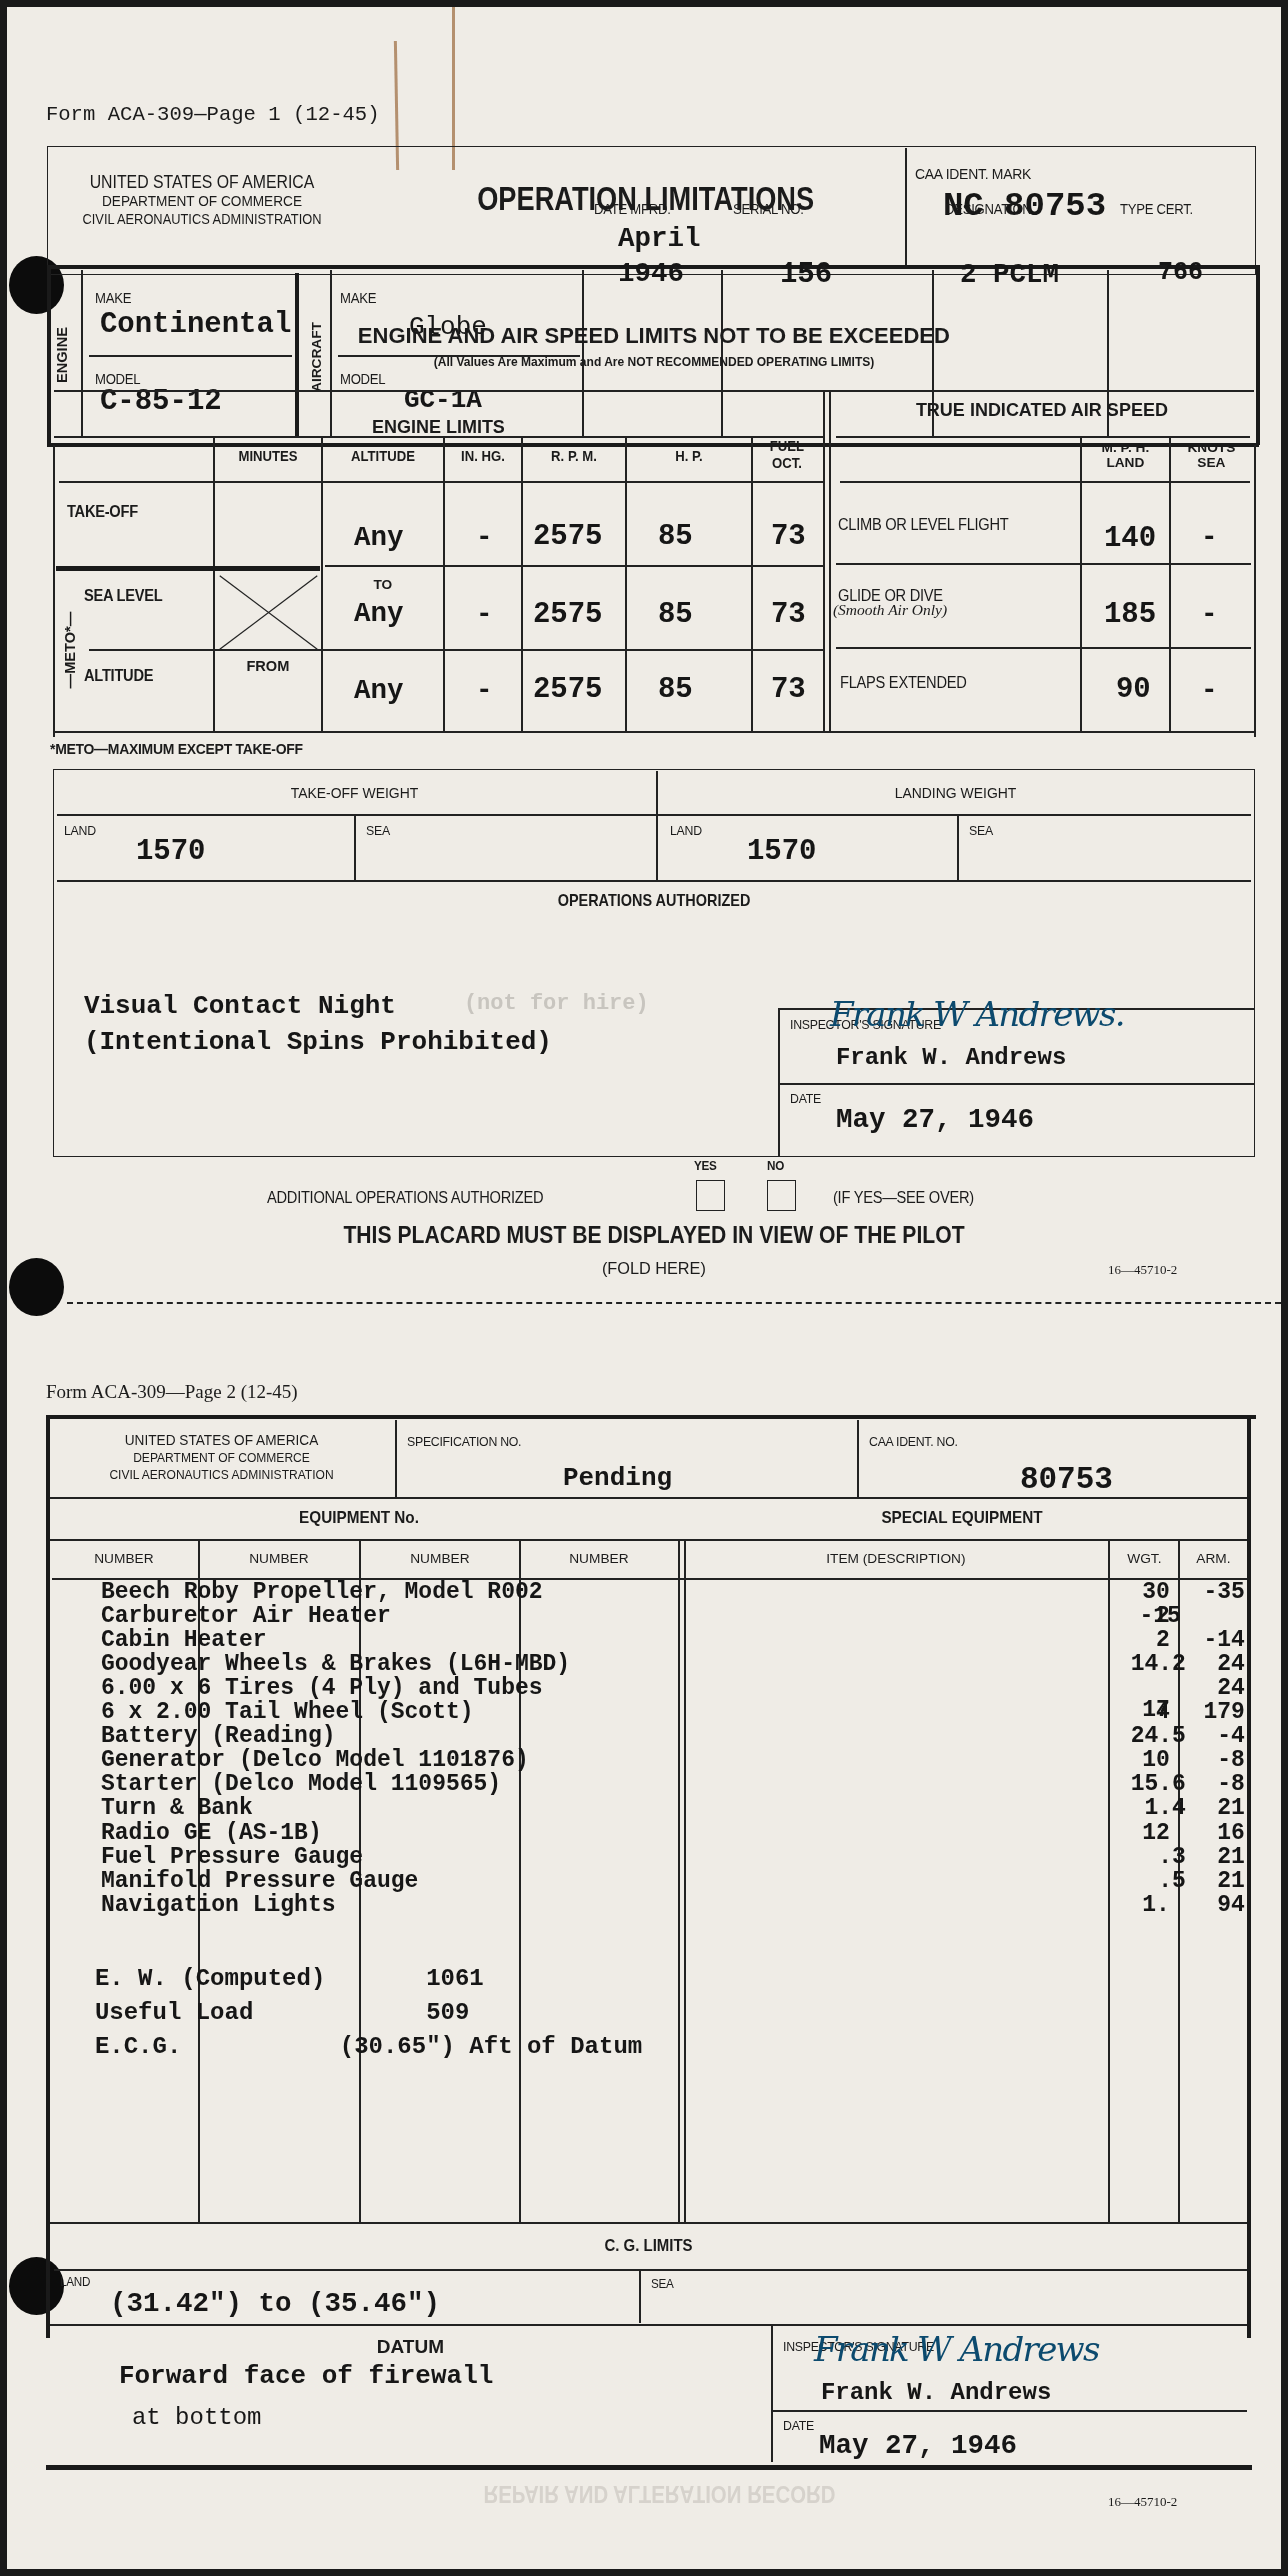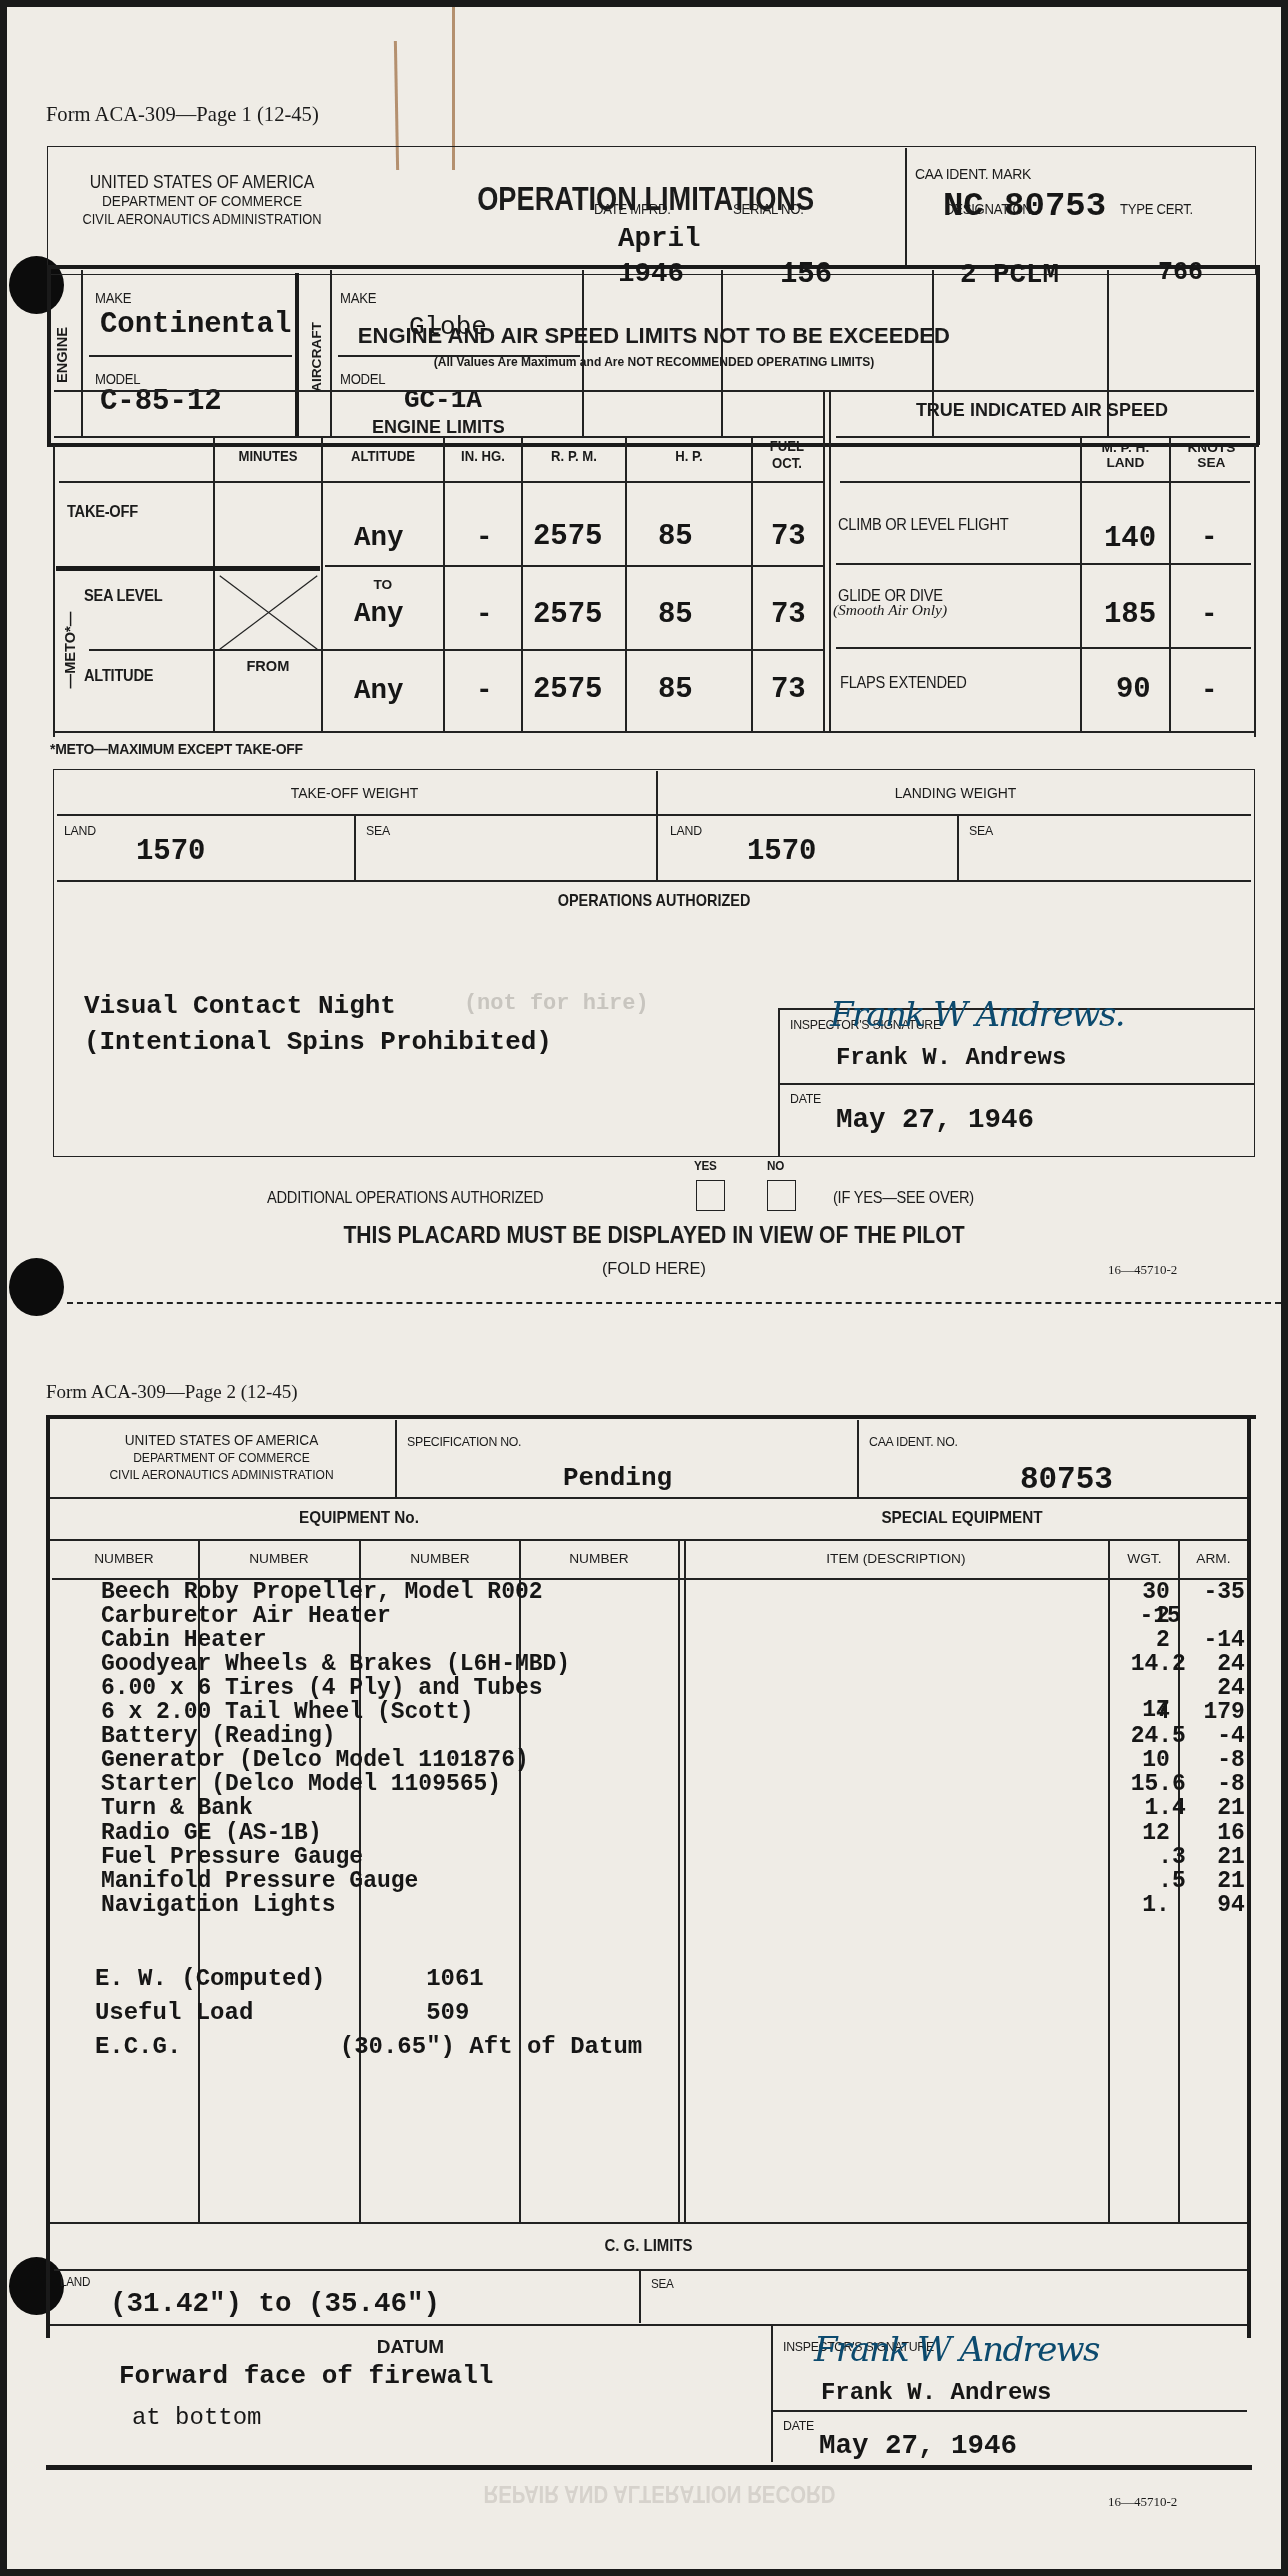--- a/index.html
+++ b/index.html
@@ -30,21 +30,21 @@
 
 <div class="paper">
 
   <div class="stain" style="left:388px;top:34px;height:129px;transform:rotate(-1deg);"></div>
   <div class="stain" style="left:445px;top:0px;height:163px;"></div>
 
   <div class="hole" style="top:249px;"></div>
   <div class="hole" style="top:1251px;"></div>
   <div class="hole" style="top:2250px;"></div>
 
-  <div class="abs serif" style="left:39px;top:96px;font-size:20.6px;">Form ACA-309—Page 1  (12-45)</div>
+  <div class="abs serif" style="left:39px;top:96px;font-size:20.6px;font-family:Liberation Mono, monospace;">Form ACA-309—Page 1  (12-45)</div>
 
   <div class="box" style="left:40px;top:139px;width:1209px;height:129px;border-width:1.7px;"></div>
   <div class="abs hdr" style="left:47px;top:165px;width:296px;font-size:18px;font-weight:normal;transform:scaleX(0.88);">UNITED STATES OF AMERICA</div>
   <div class="abs hdr" style="left:47px;top:185px;width:296px;font-size:15.5px;font-weight:normal;transform:scaleX(0.88);">DEPARTMENT OF COMMERCE</div>
   <div class="abs hdr" style="left:47px;top:204px;width:296px;font-size:14.6px;font-weight:normal;transform:scaleX(0.88);">CIVIL AERONAUTICS ADMINISTRATION</div>
   <div class="abs hdr" style="left:429px;top:172px;width:412px;font-size:34px;transform:scaleX(0.8);">OPERATION LIMITATIONS</div>
   <div class="vl" style="left:898px;top:141px;height:117px;"></div>
   <div class="abs lbl" style="left:908px;top:158px;font-size:15.5px;font-weight:normal;">CAA IDENT. MARK</div>
   <div class="abs typed" style="left:936px;top:180px;font-size:34px;">NC 80753</div>
 

